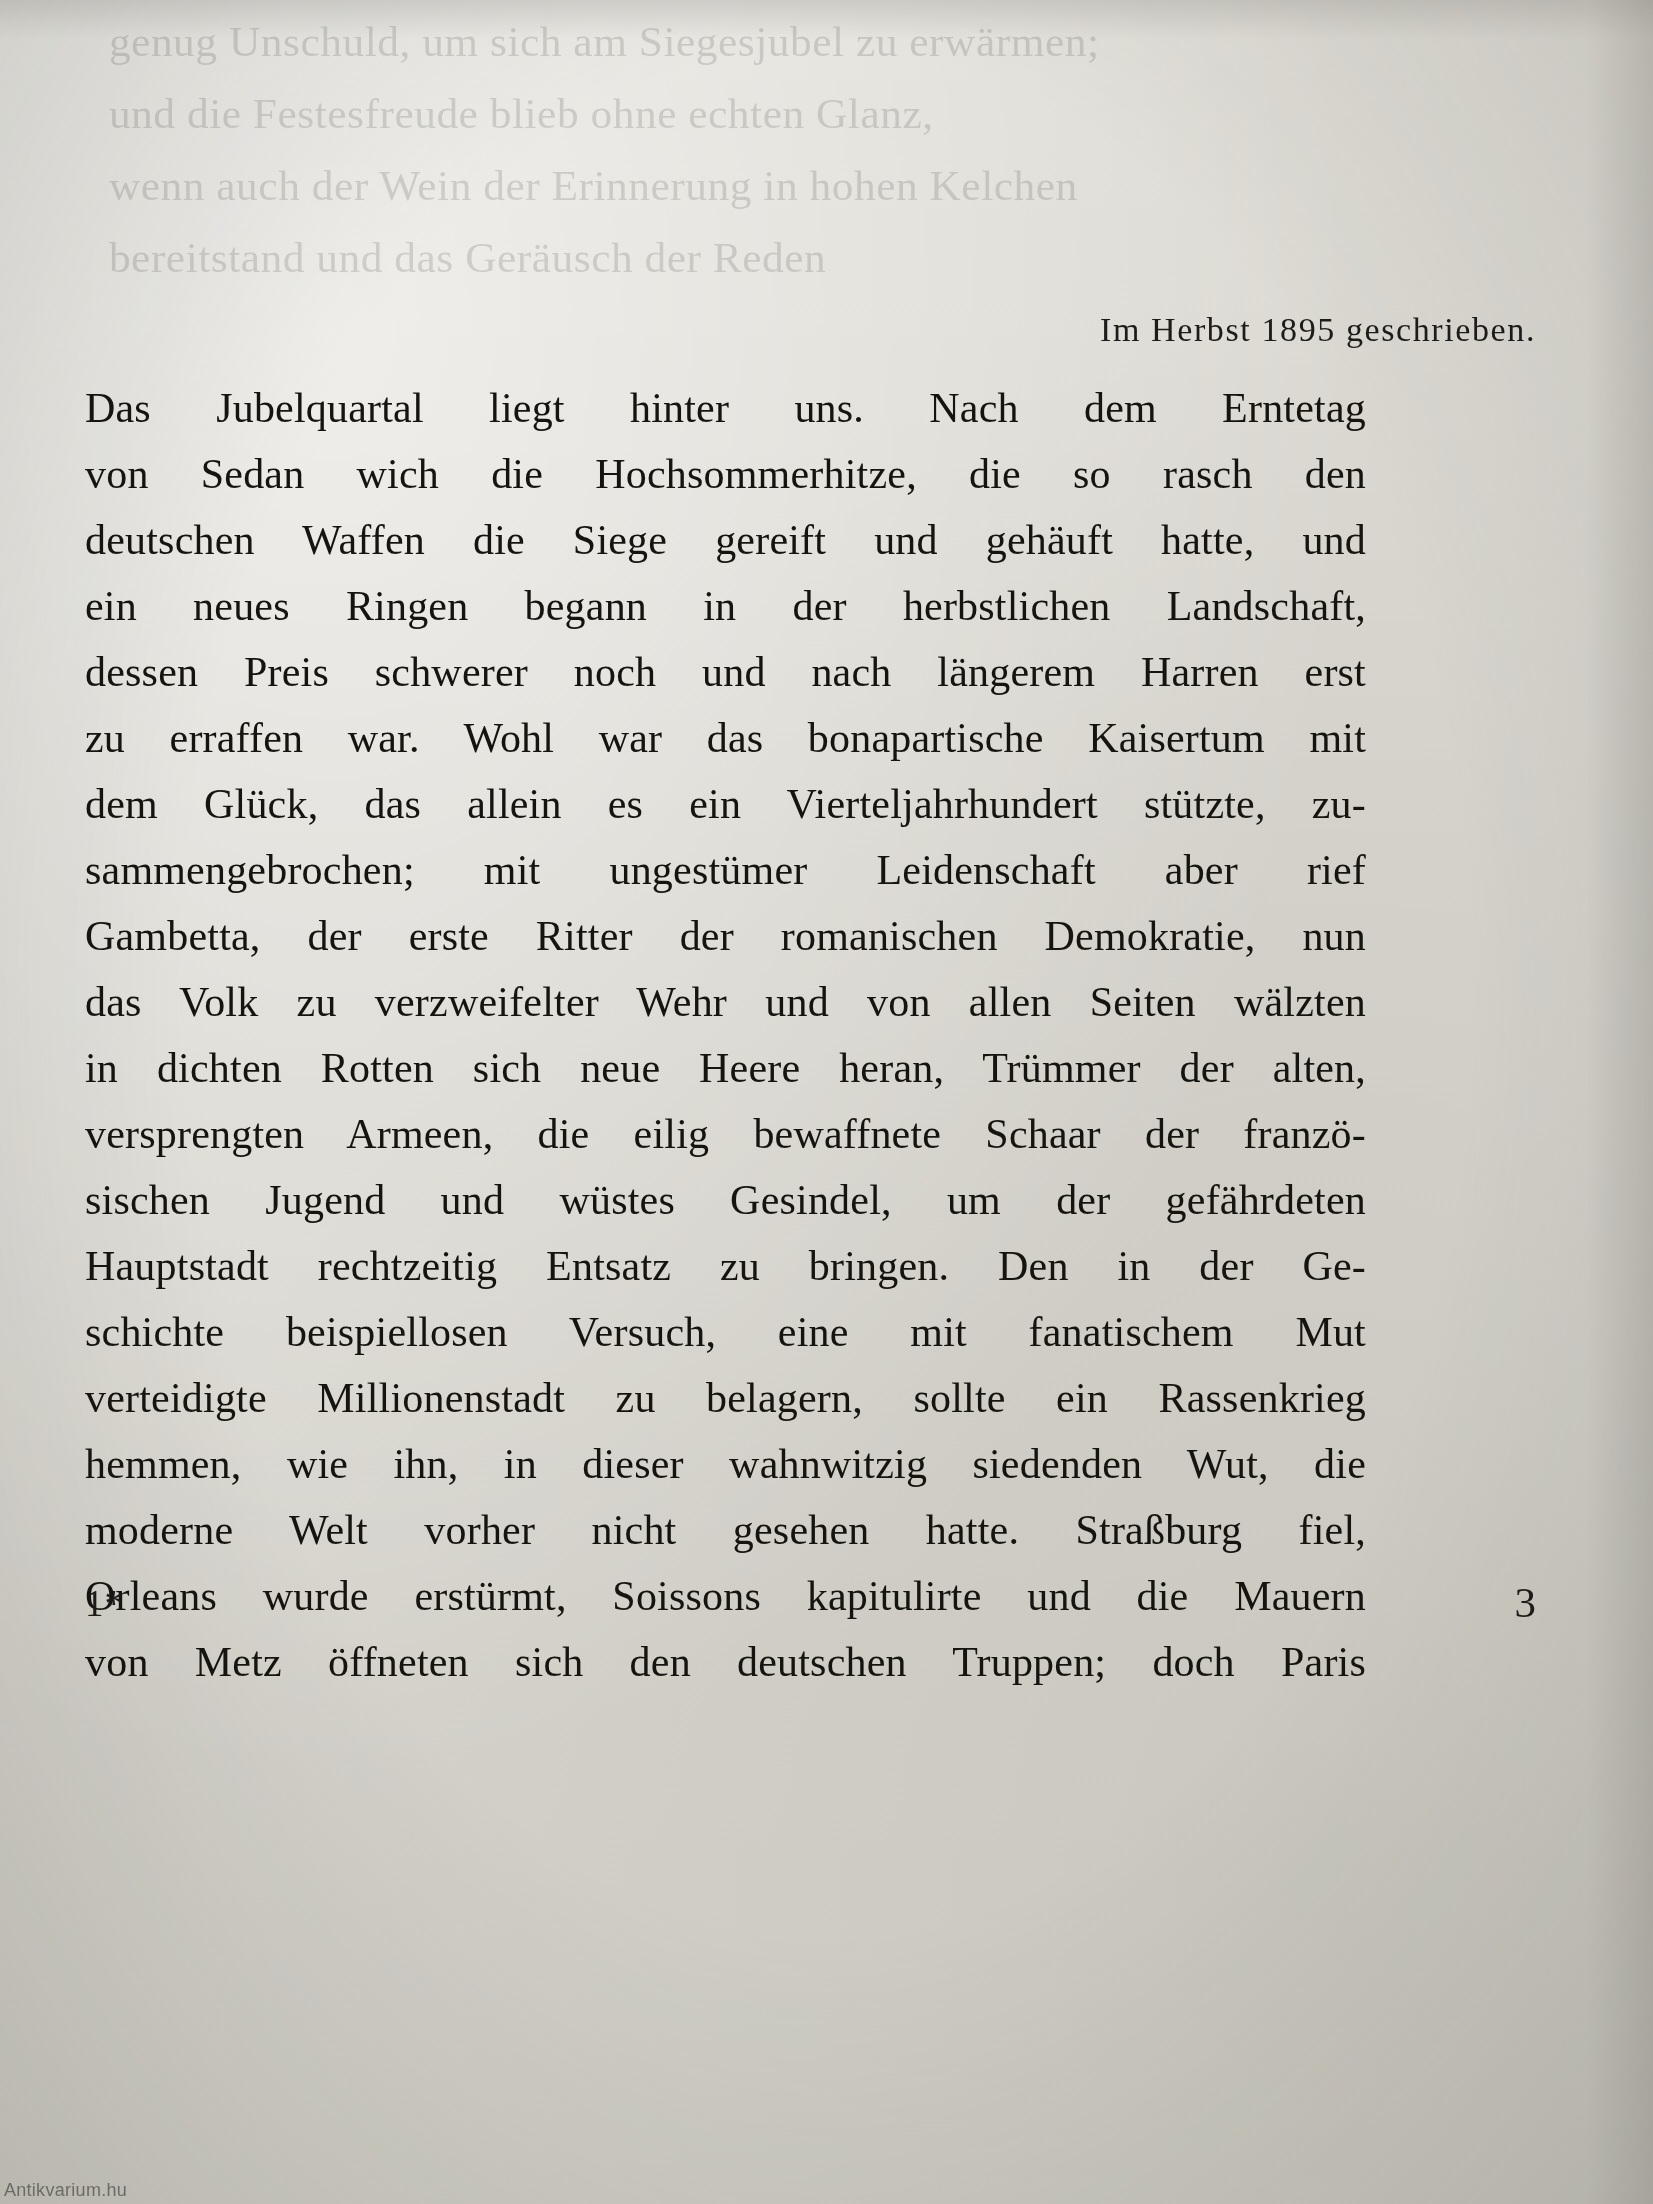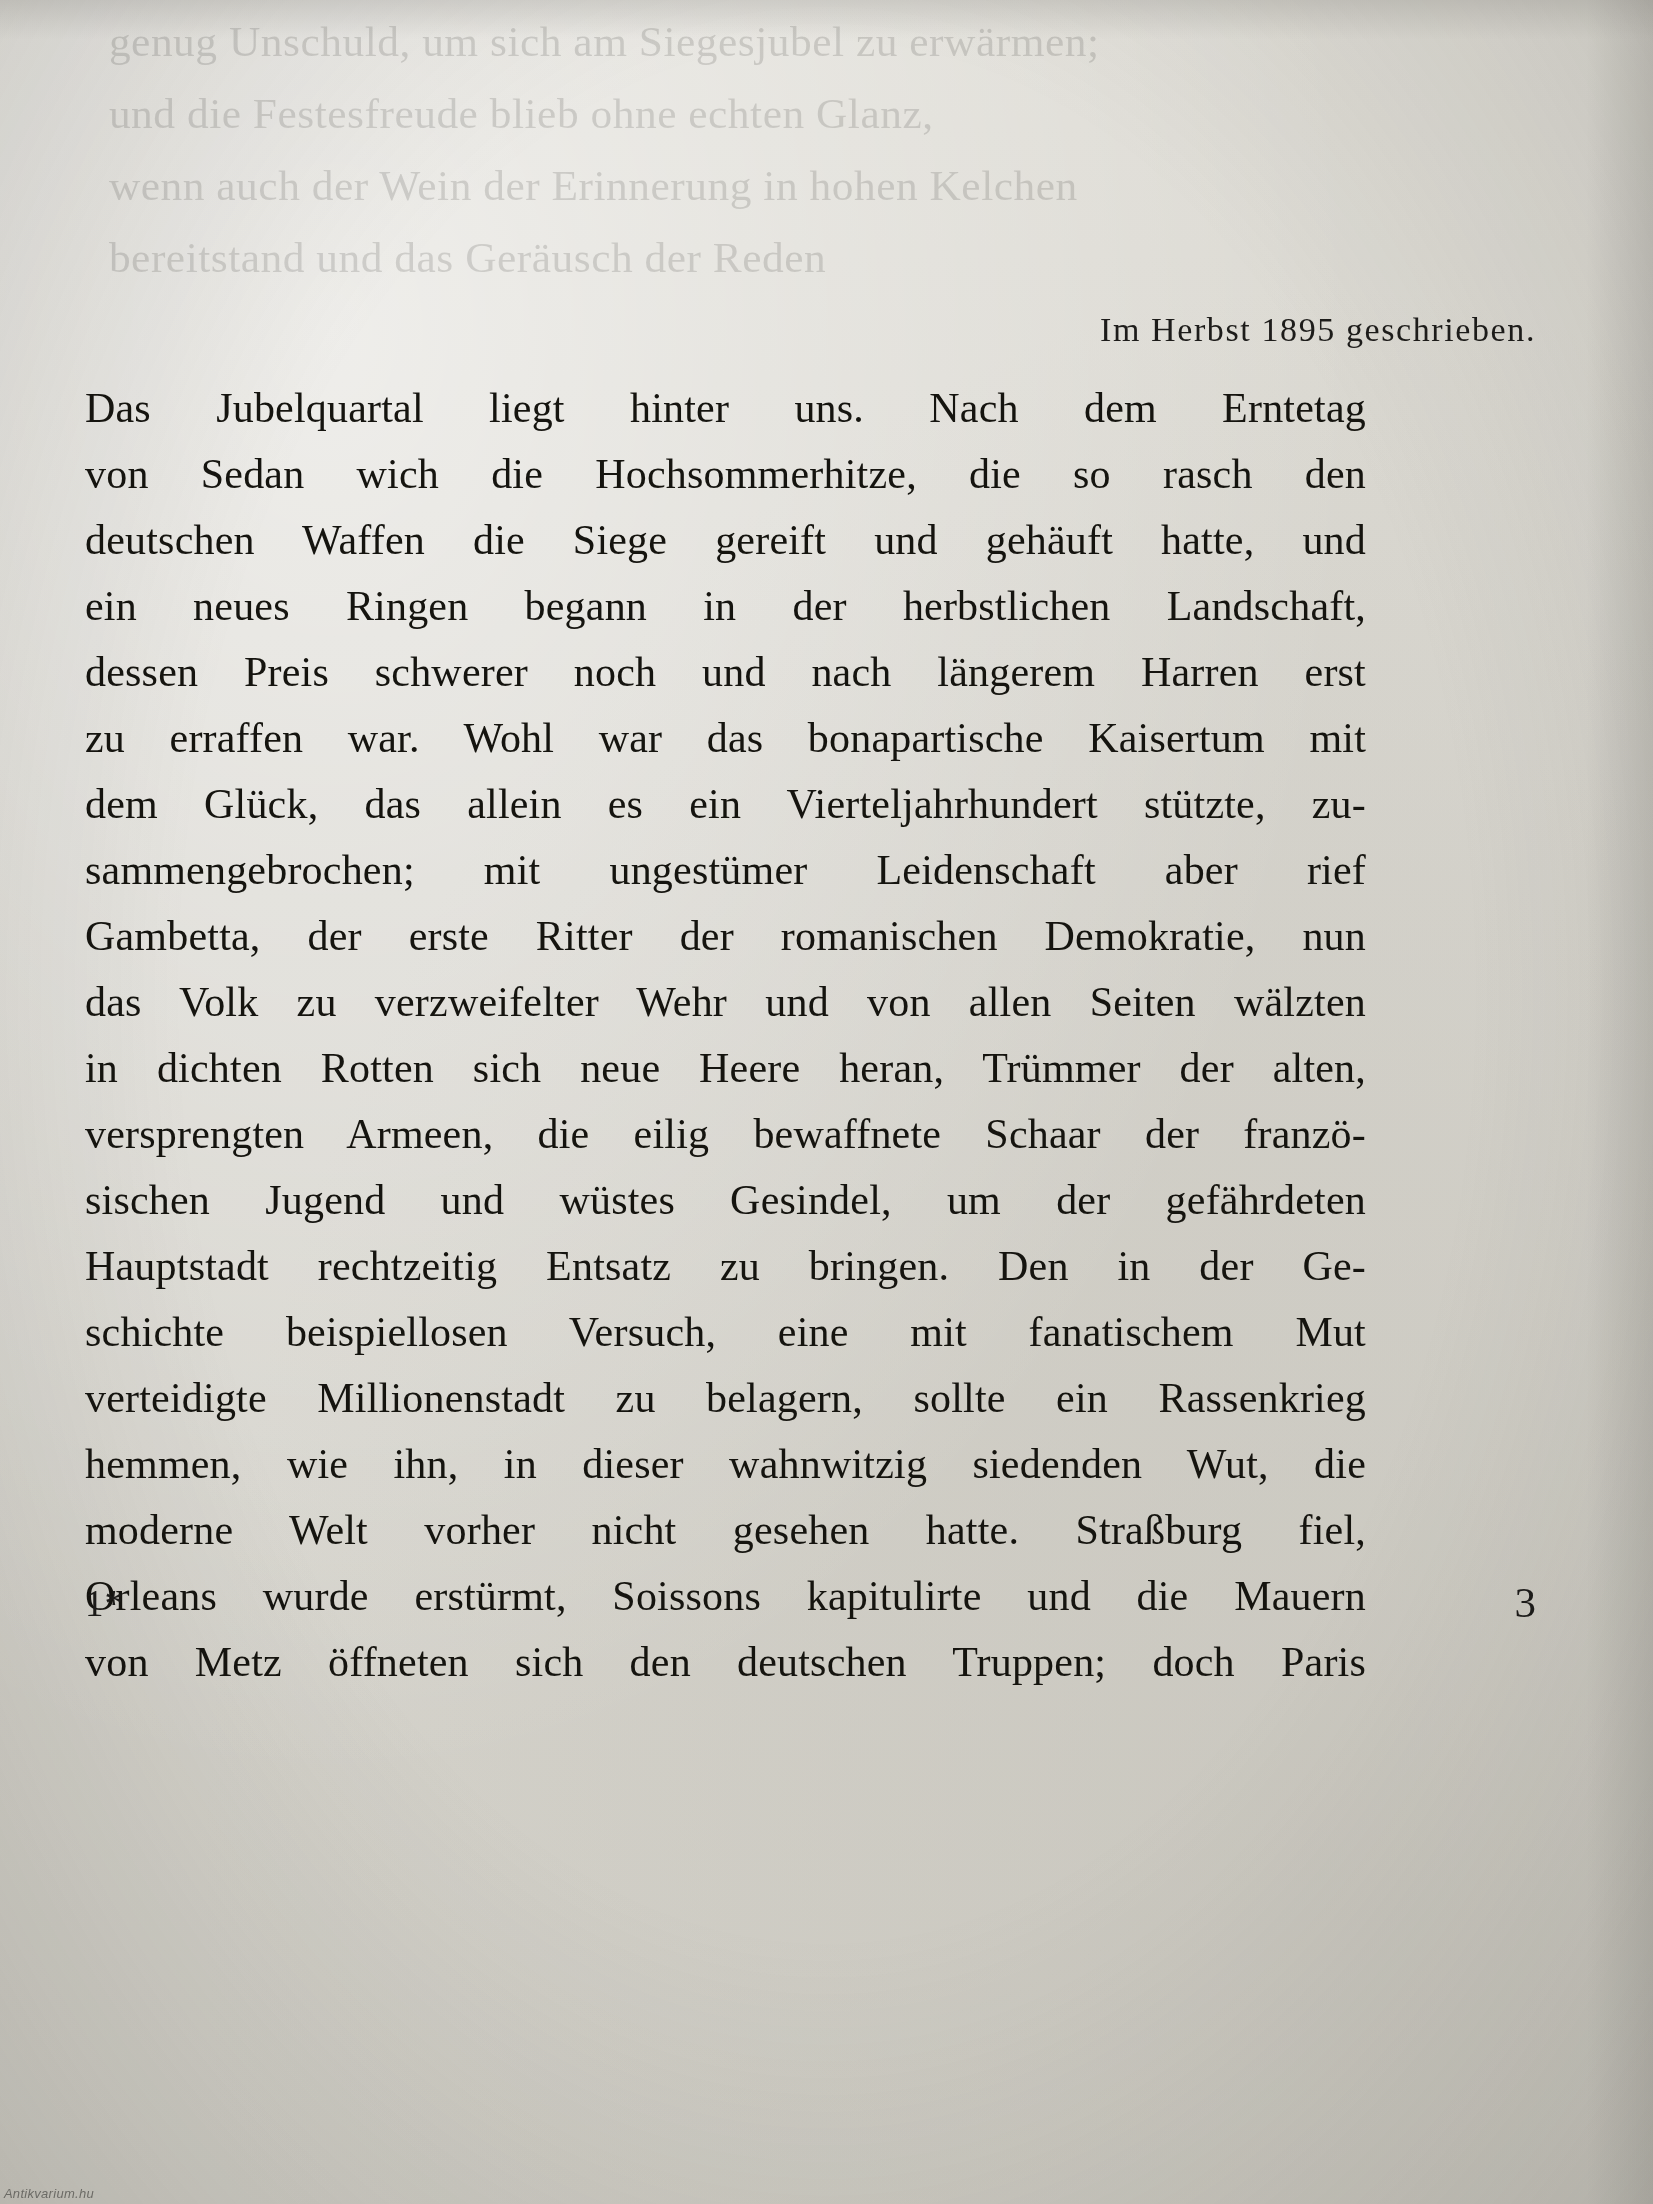--- a/index.html
+++ b/index.html
@@ -101,25 +101,24 @@
     font-size: 43px;
     color: #1d1c1a;
     font-family: "Liberation Serif", serif;
   }
 
   .watermark {
     position: absolute;
     left: 3.9px;
     bottom: 3.9px;
     font-family: "Liberation Sans", sans-serif;
-    font-size: 13px;
+    font-size: 18px;
     color: #5e5d58;
     letter-spacing: 0.3px;
     opacity: 0.85;
-    font-style: italic;
   }
 
   
   .grain {
     position: absolute;
     inset: 0;
     pointer-events: none;
     background:
       radial-gradient(ellipse at 50% 45%, rgba(0,0,0,0) 55%, rgba(90,88,82,0.18) 100%);
     mix-blend-mode: multiply;

